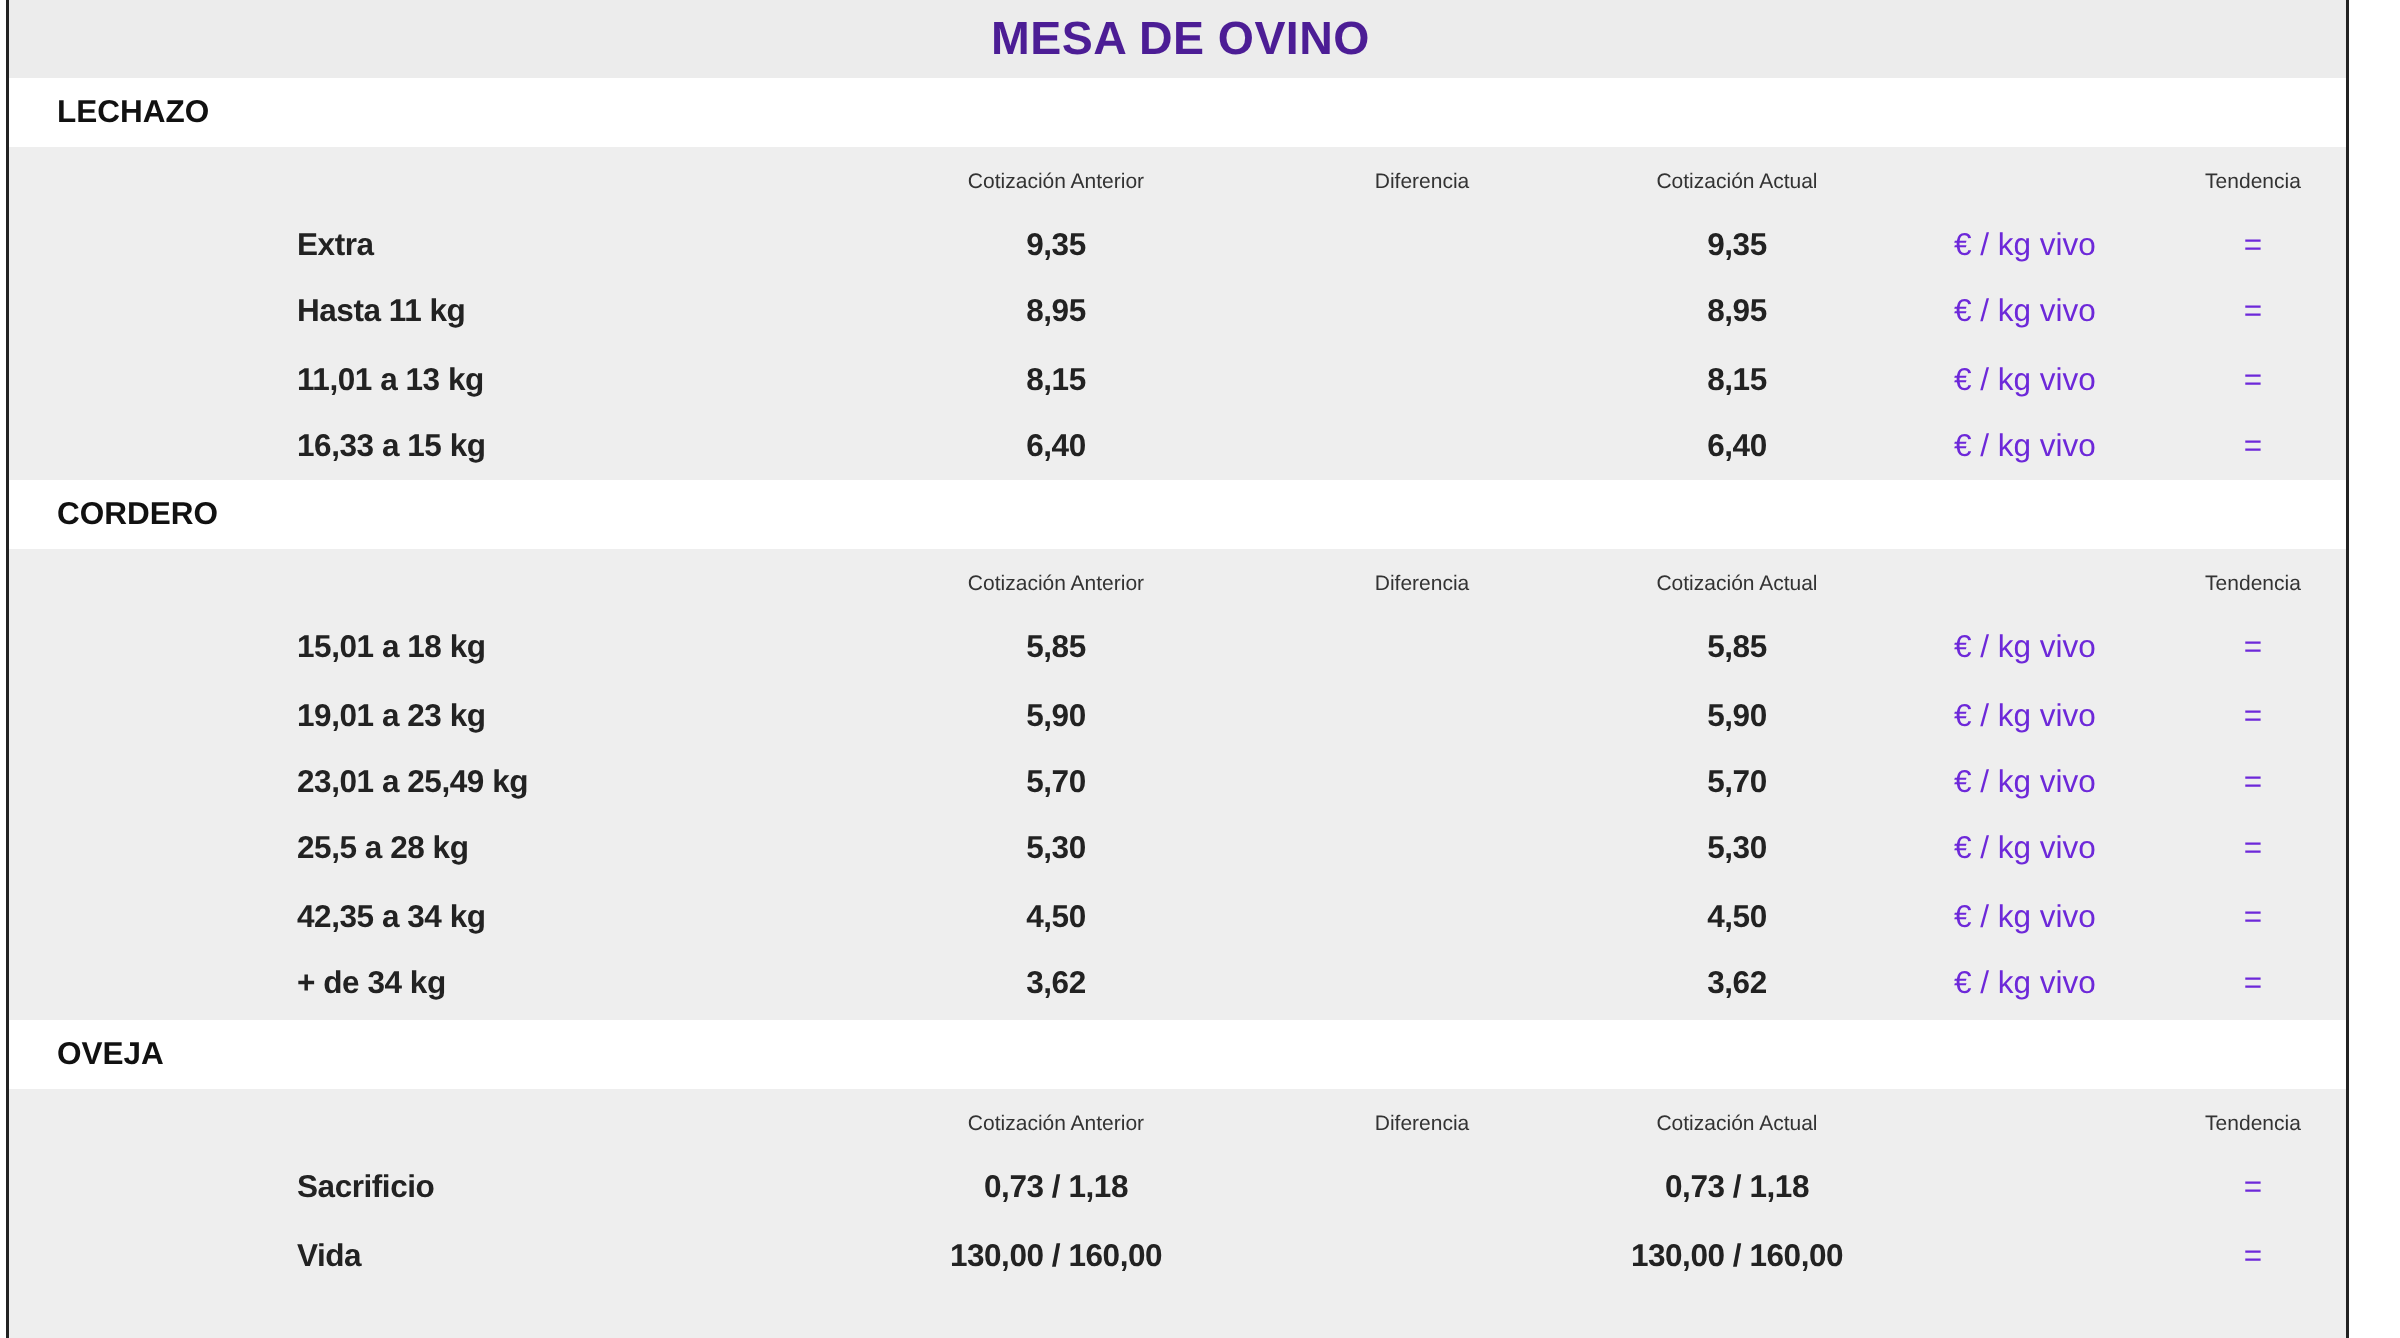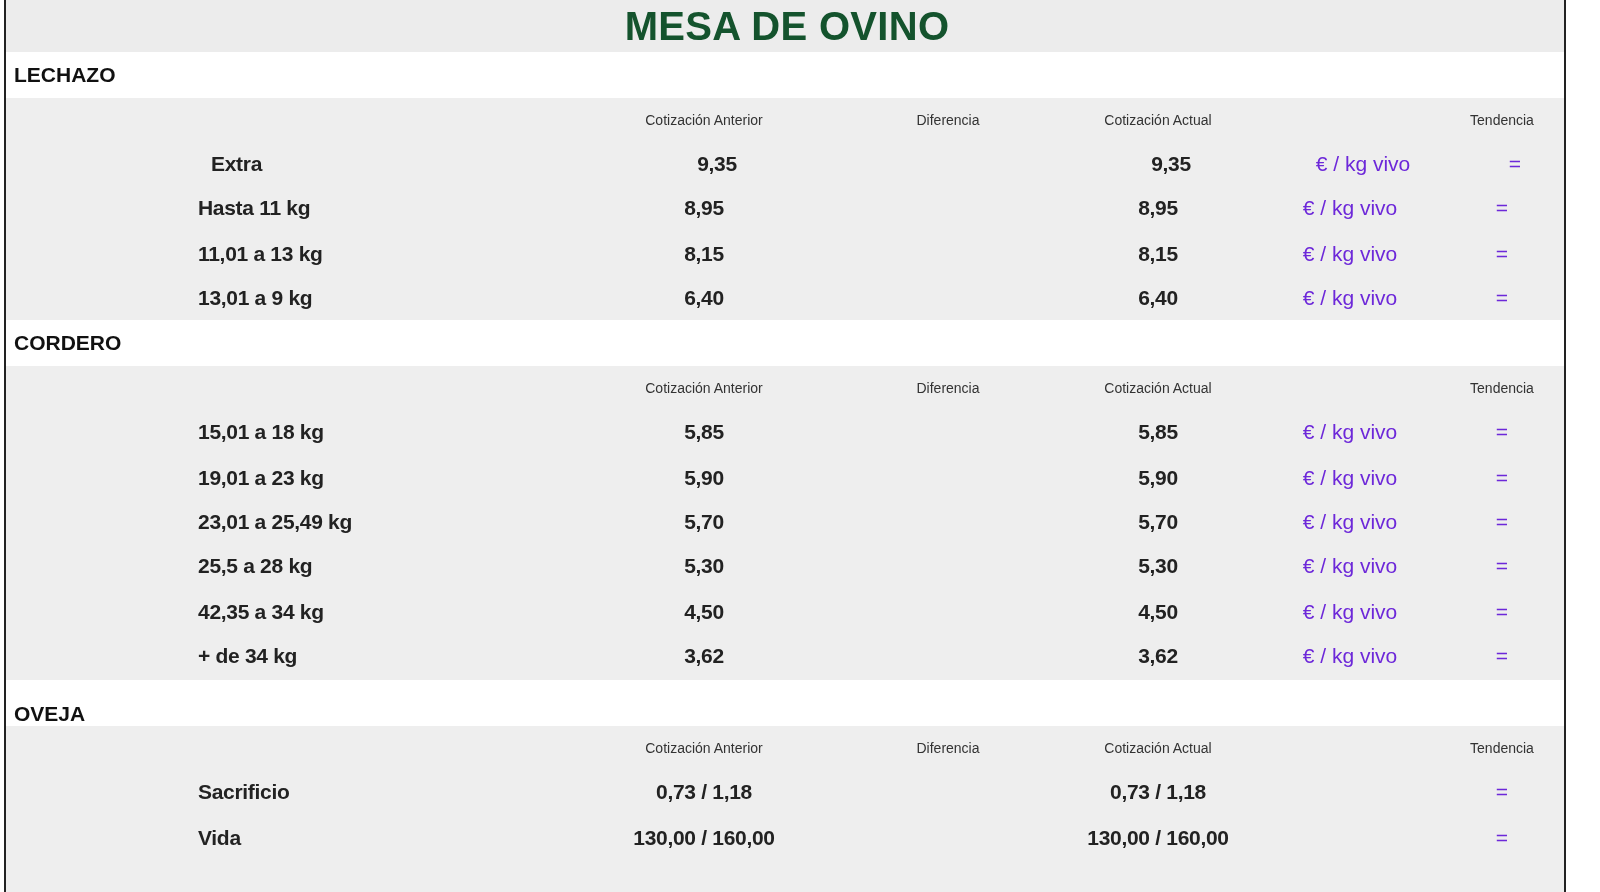--- a/index.html
+++ b/index.html
@@ -31,39 +31,39 @@
     .title-row {
       position: absolute;
       left: 0; top: 0;
       width: 1558px; height: 52px;
       background: #ececec;
       display: flex; align-items: center; justify-content: center;
     }
     .title {
       font-family: "Liberation Sans", sans-serif;
       font-weight: bold;
-      font-size: 40px;
-      color: #14532d;
+      font-size: 31px;
+      color: #4c1d95;
       letter-spacing: 0.3px;
       padding-left: 4px;
     }
     .section-band {
       position: absolute;
       left: 0;
       width: 1558px;
       height: 46px;
       background: #ffffff;
       display: flex; align-items: center;
     }
     .section-label {
       font-family: "Liberation Sans", sans-serif;
       font-weight: bold;
       font-size: 21px;
       color: #111;
-      margin-left: 8px;
+      margin-left: 32px;
     }
     .block {
       position: absolute;
       left: 0;
       width: 1558px;
       background: #eeeeee;
     }
     .row {
       position: absolute;
       left: 0;
@@ -112,21 +112,21 @@
     <div class="section-band" style="top:52px;">
       <span class="section-label">LECHAZO</span>
     </div>
     <div class="block" style="top:98px;height:222px;">
       <div class="row" style="top:0px;">
         <span class="cell hdr c-prev">Cotización Anterior</span>
         <span class="cell hdr c-diff">Diferencia</span>
         <span class="cell hdr c-curr">Cotización Actual</span>
         <span class="cell hdr c-trend">Tendencia</span>
       </div>
-      <div class="row" style="top:44px;margin-left:13px;">
+      <div class="row" style="top:44px;">
         <span class="cell cond c-label">Extra</span>
         <span class="cell cond c-prev">9,35</span>
         <span class="cell cond c-diff"></span>
         <span class="cell cond c-curr">9,35</span>
         <span class="cell bold c-unit">€ / kg vivo</span>
         <span class="cell bold c-trend">=</span>
       </div>
       <div class="row" style="top:88px;">
         <span class="cell cond c-label">Hasta 11 kg</span>
         <span class="cell cond c-prev">8,95</span>
@@ -137,21 +137,21 @@
       </div>
       <div class="row" style="top:134px;">
         <span class="cell cond c-label">11,01 a 13 kg</span>
         <span class="cell cond c-prev">8,15</span>
         <span class="cell cond c-diff"></span>
         <span class="cell cond c-curr">8,15</span>
         <span class="cell bold c-unit">€ / kg vivo</span>
         <span class="cell bold c-trend">=</span>
       </div>
       <div class="row" style="top:178px;">
-        <span class="cell cond c-label">13,01 a 9 kg</span>
+        <span class="cell cond c-label">16,33 a 15 kg</span>
         <span class="cell cond c-prev">6,40</span>
         <span class="cell cond c-diff"></span>
         <span class="cell cond c-curr">6,40</span>
         <span class="cell bold c-unit">€ / kg vivo</span>
         <span class="cell bold c-trend">=</span>
       </div>
     </div>
 
     <div class="section-band" style="top:320px;">
       <span class="section-label">CORDERO</span>
@@ -206,21 +206,21 @@
       <div class="row" style="top:268px;">
         <span class="cell cond c-label">+ de 34 kg</span>
         <span class="cell cond c-prev">3,62</span>
         <span class="cell cond c-diff"></span>
         <span class="cell cond c-curr">3,62</span>
         <span class="cell bold c-unit">€ / kg vivo</span>
         <span class="cell bold c-trend">=</span>
       </div>
     </div>
 
-    <div class="section-band" style="top:680px;align-items:flex-end;">
+    <div class="section-band" style="top:680px;">
       <span class="section-label">OVEJA</span>
     </div>
     <div class="block" style="top:726px;height:166px;">
       <div class="row" style="top:0px;">
         <span class="cell hdr c-prev">Cotización Anterior</span>
         <span class="cell hdr c-diff">Diferencia</span>
         <span class="cell hdr c-curr">Cotización Actual</span>
         <span class="cell hdr c-trend">Tendencia</span>
       </div>
       <div class="row" style="top:44px;">

